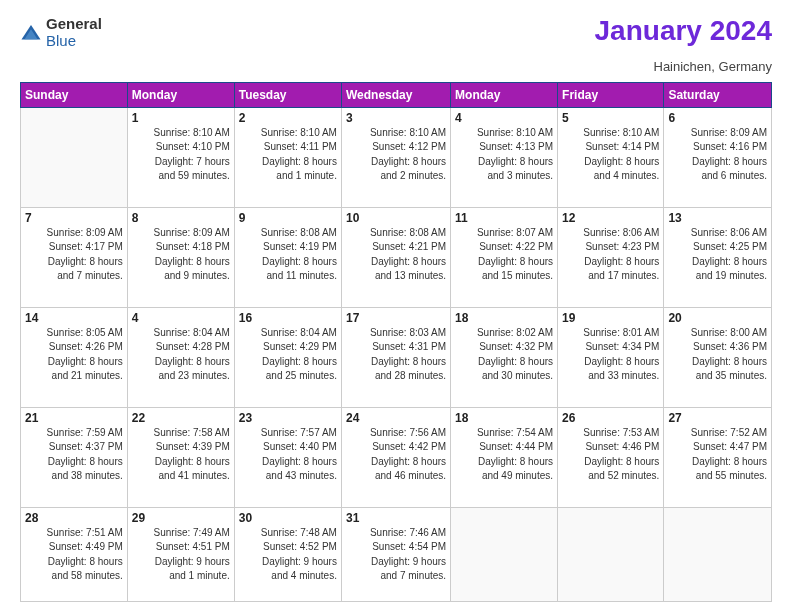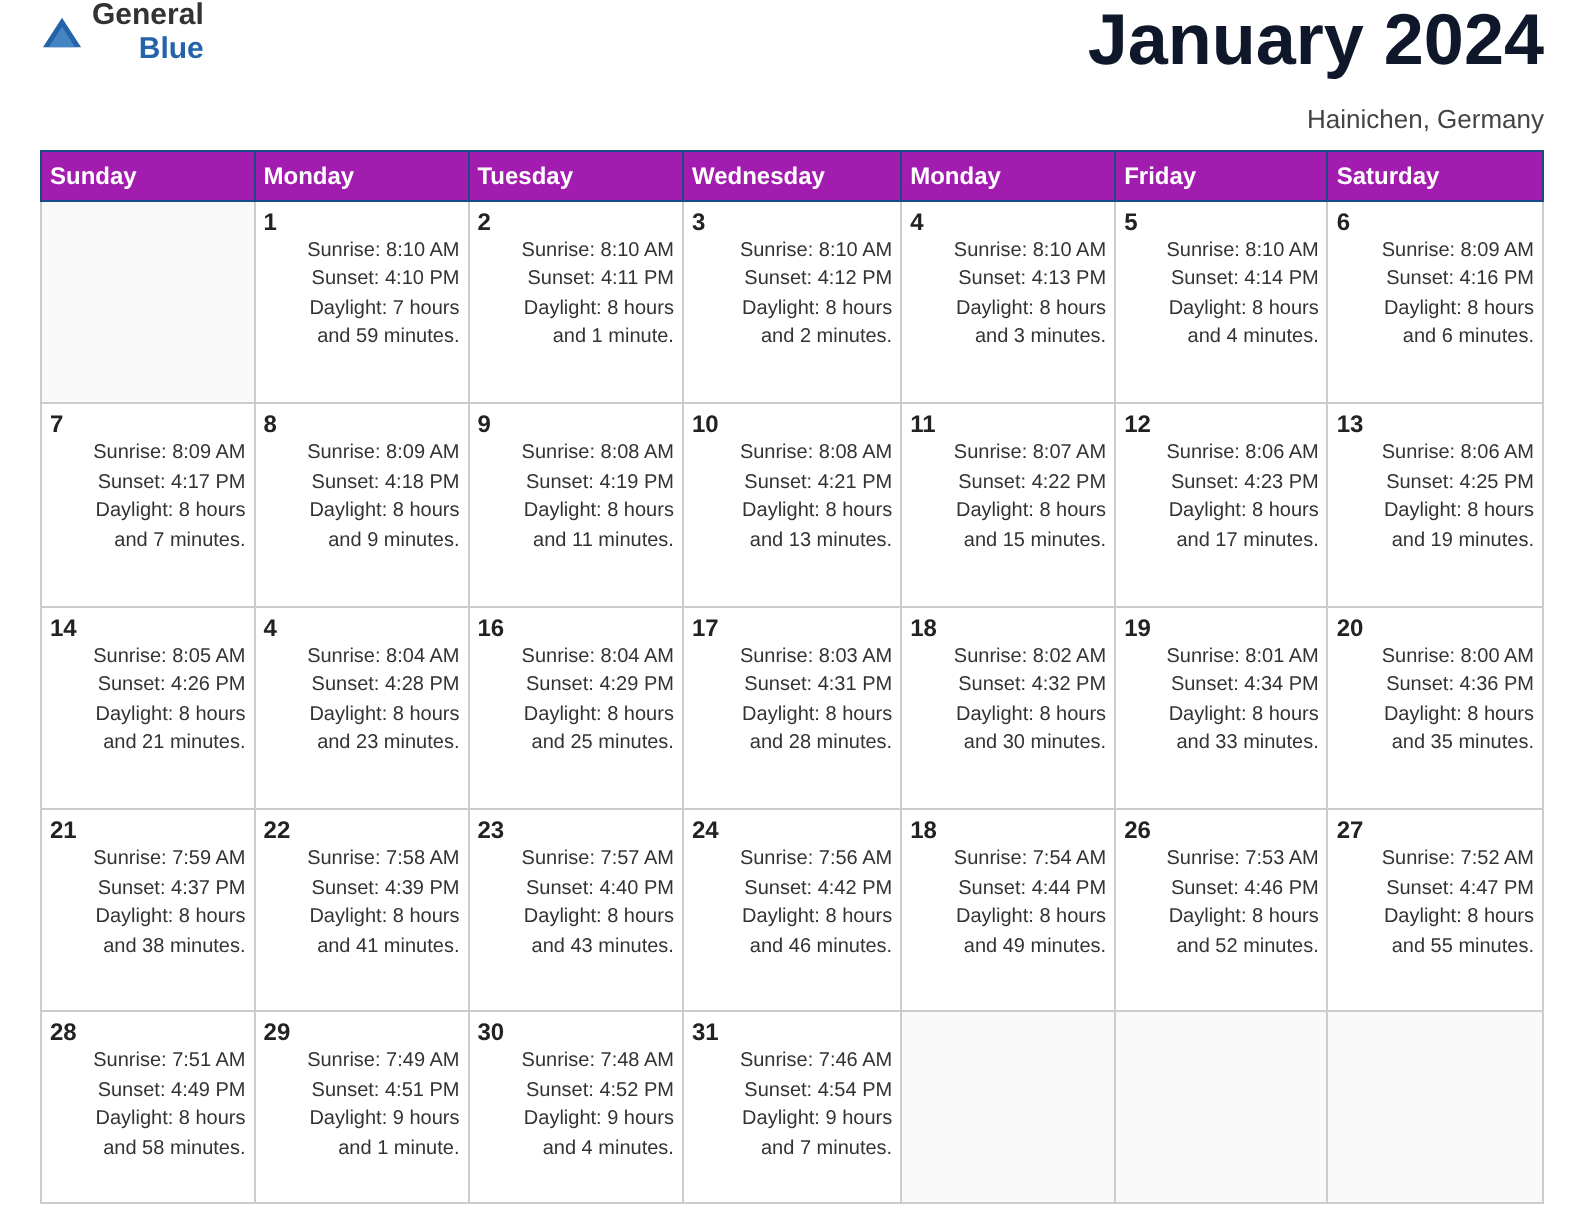--- a/index.html
+++ b/index.html
@@ -6,21 +6,21 @@
     body {
       font-family: Arial, sans-serif;
       background: #fff;
       width: 792px;
       height: 612px;
       overflow: hidden;
     }
     .page {
       width: 792px;
       height: 612px;
-      padding: 0 20px 10px 20px;
+      padding: 16px 20px 10px 20px;
       display: flex;
       flex-direction: column;
     }
     .header {
       display: flex;
       justify-content: space-between;
       align-items: flex-start;
       margin-bottom: 8px;
     }
     .logo {
@@ -33,35 +33,34 @@
       flex-direction: column;
       line-height: 1.1;
     }
     .logo-general {
       font-size: 15px;
       font-weight: bold;
       color: #333;
     }
     .logo-blue {
       font-size: 15px;
-      font-weight: bold;
+      font-weight: normal;
       color: #2563a8;
-      text-align: right;
     }
     .logo-icon {
       width: 22px;
       height: 22px;
     }
     .title-block {
       text-align: right;
     }
     .month-title {
-      font-size: 36px;
-      font-weight: bold;
-      color: #0f172a;
+      font-size: 28px;
+      font-weight: bold;
+      color: #6d28d9;
       line-height: 1.1;
     }
     .location {
       font-size: 13px;
       color: #444;
       margin-top: 12px;
     }
     .calendar {
       flex: 1;
       border-collapse: collapse;

